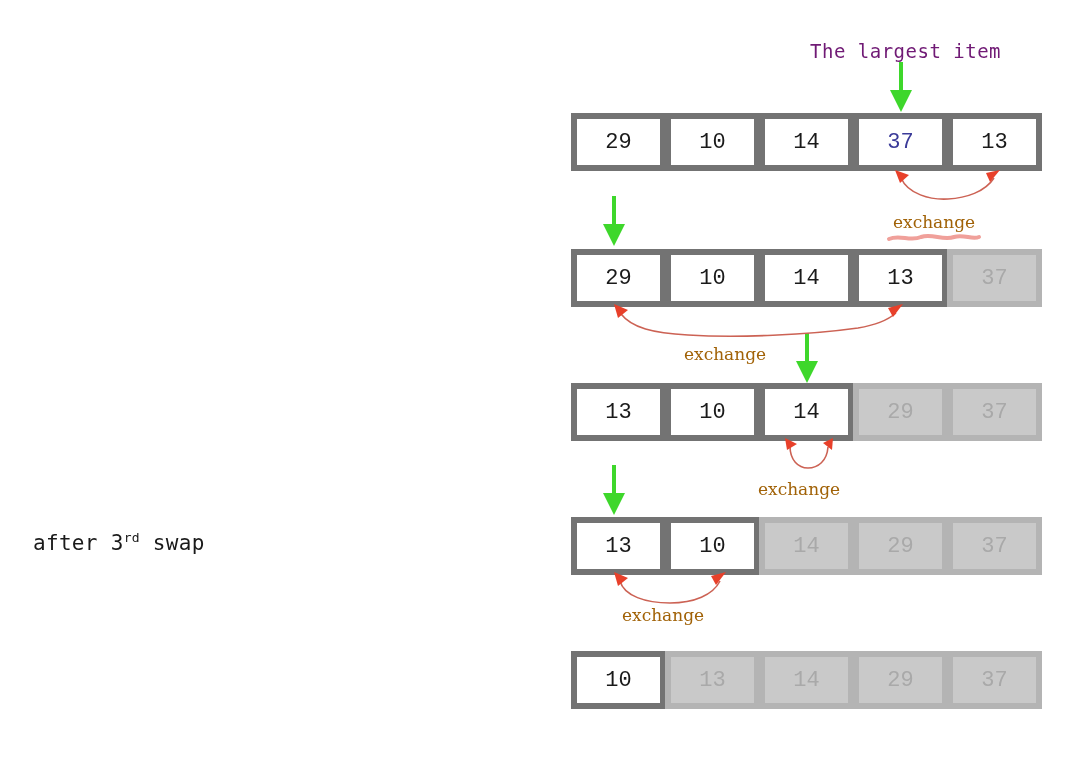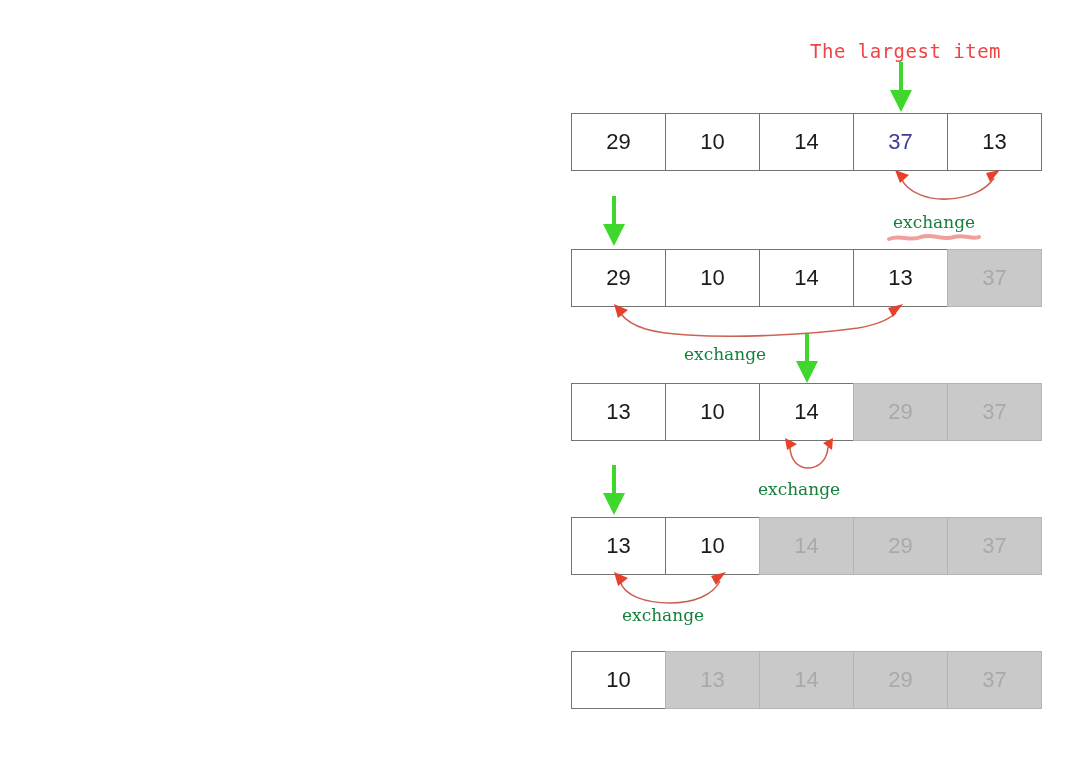--- a/index.html
+++ b/index.html
@@ -17,21 +17,21 @@
     font-family: "DejaVu Sans Mono", "Liberation Mono", monospace;
   }
 
   
   .largest-label {
     position: absolute;
     left: 810px;
     top: 40px;
     font-family: "DejaVu Sans Mono", "Liberation Mono", monospace;
     font-size: 19px;
-    color: #ef4444;
+    color: #701a75;
     letter-spacing: 0.5px;
     white-space: nowrap;
   }
 
   
   .row-label {
     position: absolute;
     left: 33px;
     font-family: "DejaVu Sans Mono", "Liberation Mono", monospace;
     font-size: 21px;
@@ -49,27 +49,27 @@
   .array-row {
     position: absolute;
     left: 571px;
     width: 471px;
     height: 58px;
     display: flex;
     box-sizing: border-box;
   }
   .cell {
     flex: 1 1 0;
-    border: 1px solid #737373;
+    border: 6px solid #737373;
     margin-left: -1px;
     background: #ffffff;
     display: flex;
     align-items: center;
     justify-content: center;
-    font-family: Liberation Sans, sans-serif;
+    font-family: Liberation Mono, monospace;
     font-size: 22px;
     color: #1a1a1a;
     box-sizing: border-box;
   }
   .cell:first-child { margin-left: 0; }
   .cell.sorted {
     background: #c9c9c9;
     border-color: #b4b4b4;
     color: #a9a9a9;
   }
@@ -88,34 +88,37 @@
   
   .exchange-group {
     position: absolute;
     pointer-events: none;
   }
   .exchange-group svg { display: block; overflow: visible; }
   .exchange-text {
     position: absolute;
     font-family: "DejaVu Serif", "Liberation Serif", serif;
     font-size: 17px;
-    color: #15803d;
+    color: #a16207;
     white-space: nowrap;
   }
 </style>
 </head>
 <body>
 
 <div id="stage">
 
   <div class="largest-label">The largest item</div>
 
 
 
 
+  <div class="row-label" style="top:531px;">
+    <span>after </span><span>3</span><sup>rd</sup><span> swap</span>
+  </div>
 
 
   <div class="array-row" style="top:113px;">
     <div class="cell">29</div>
     <div class="cell">10</div>
     <div class="cell">14</div>
     <div class="cell highlight">37</div>
     <div class="cell">13</div>
   </div>
 

